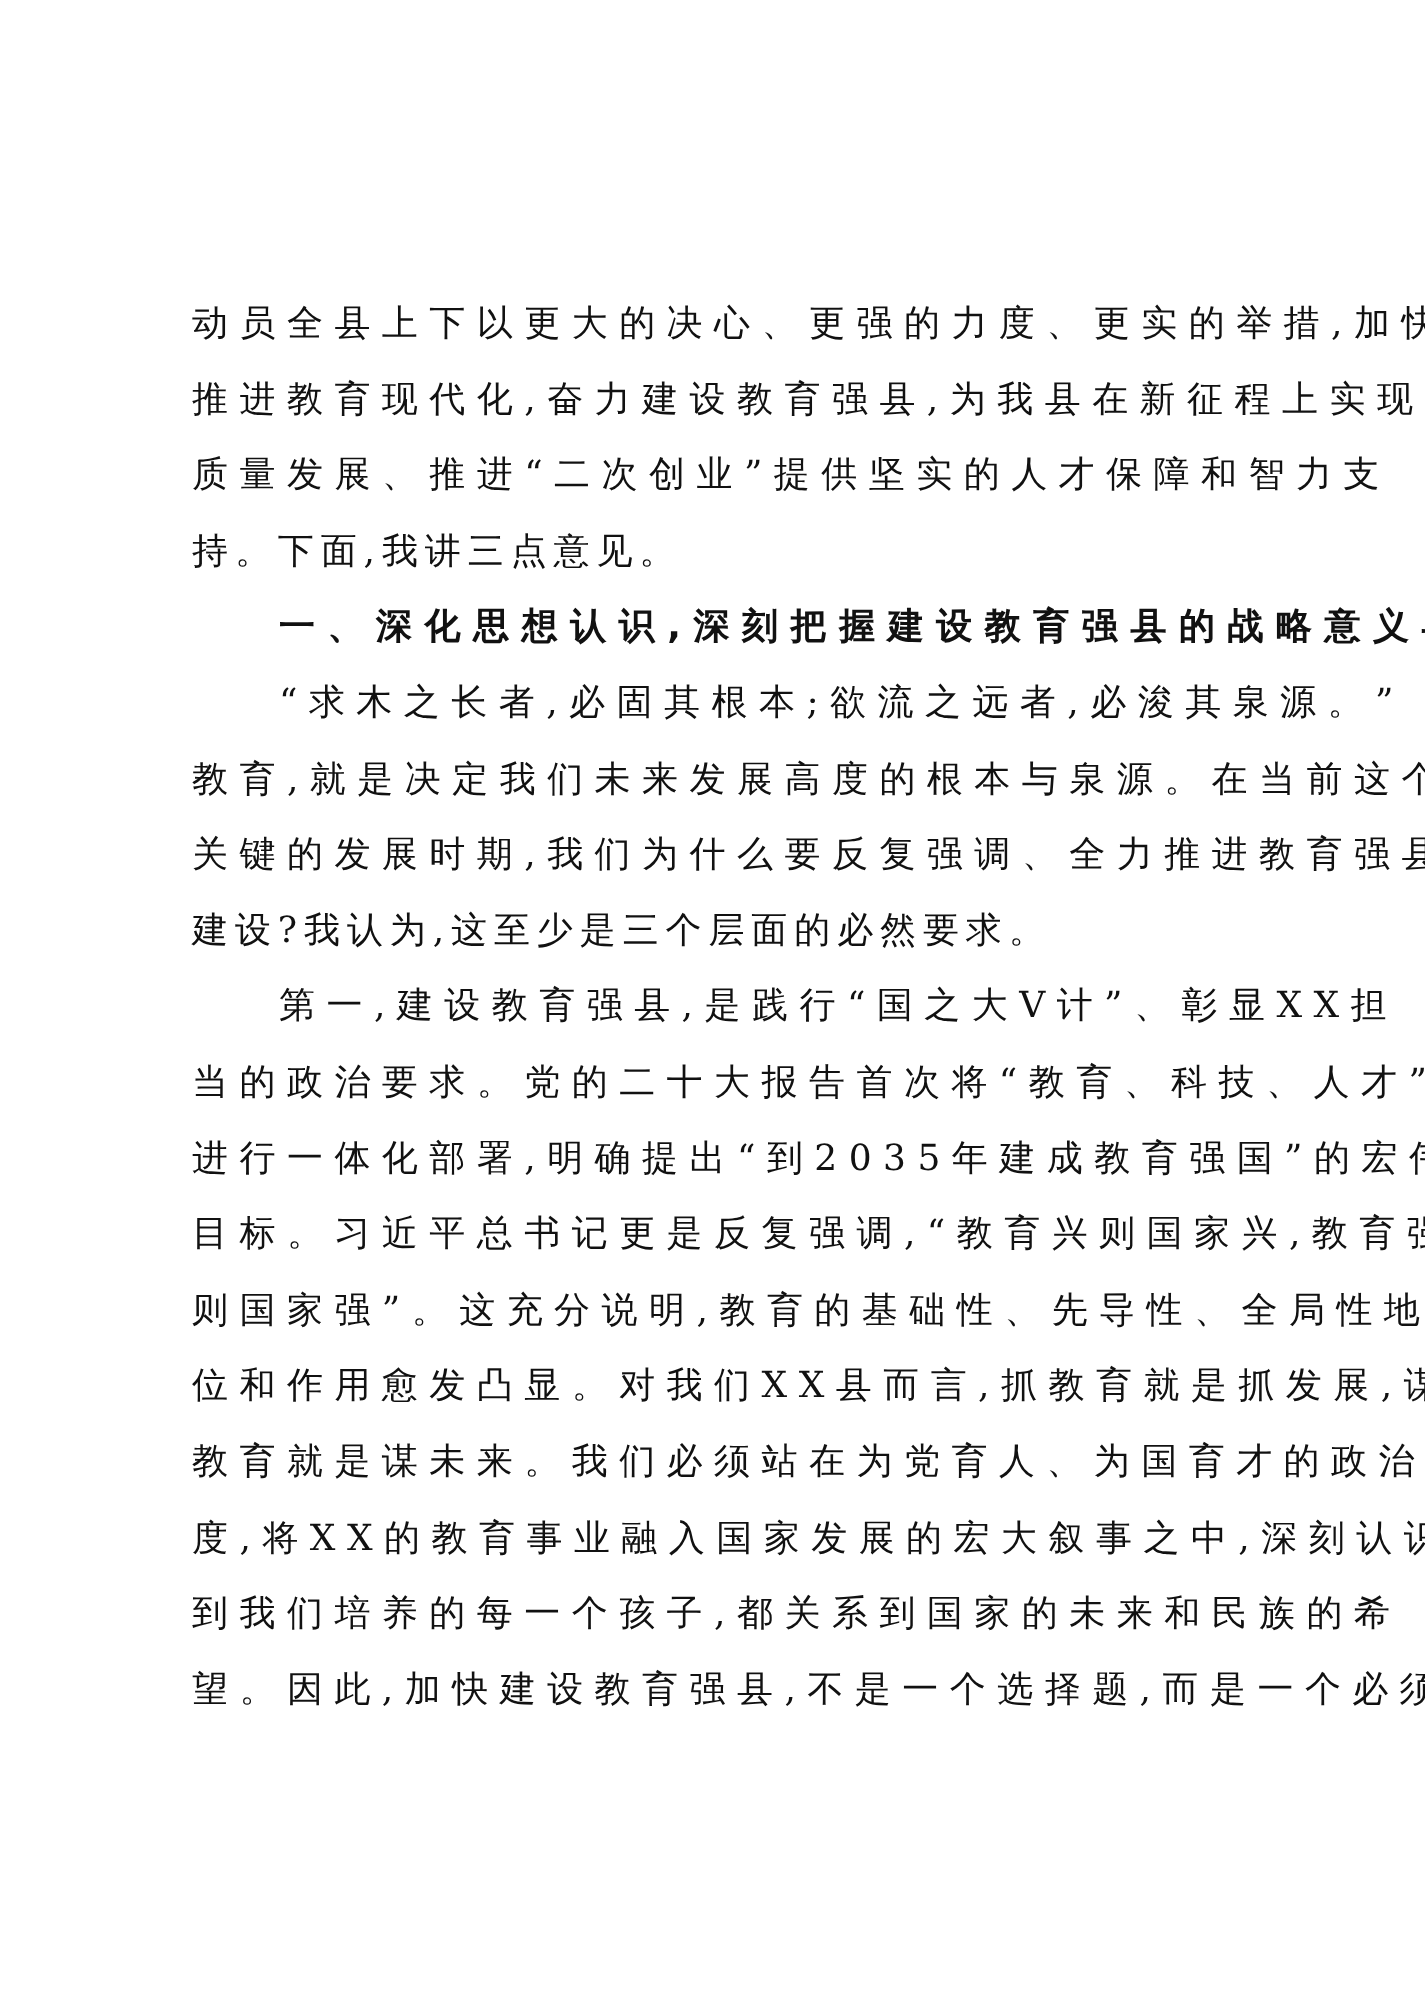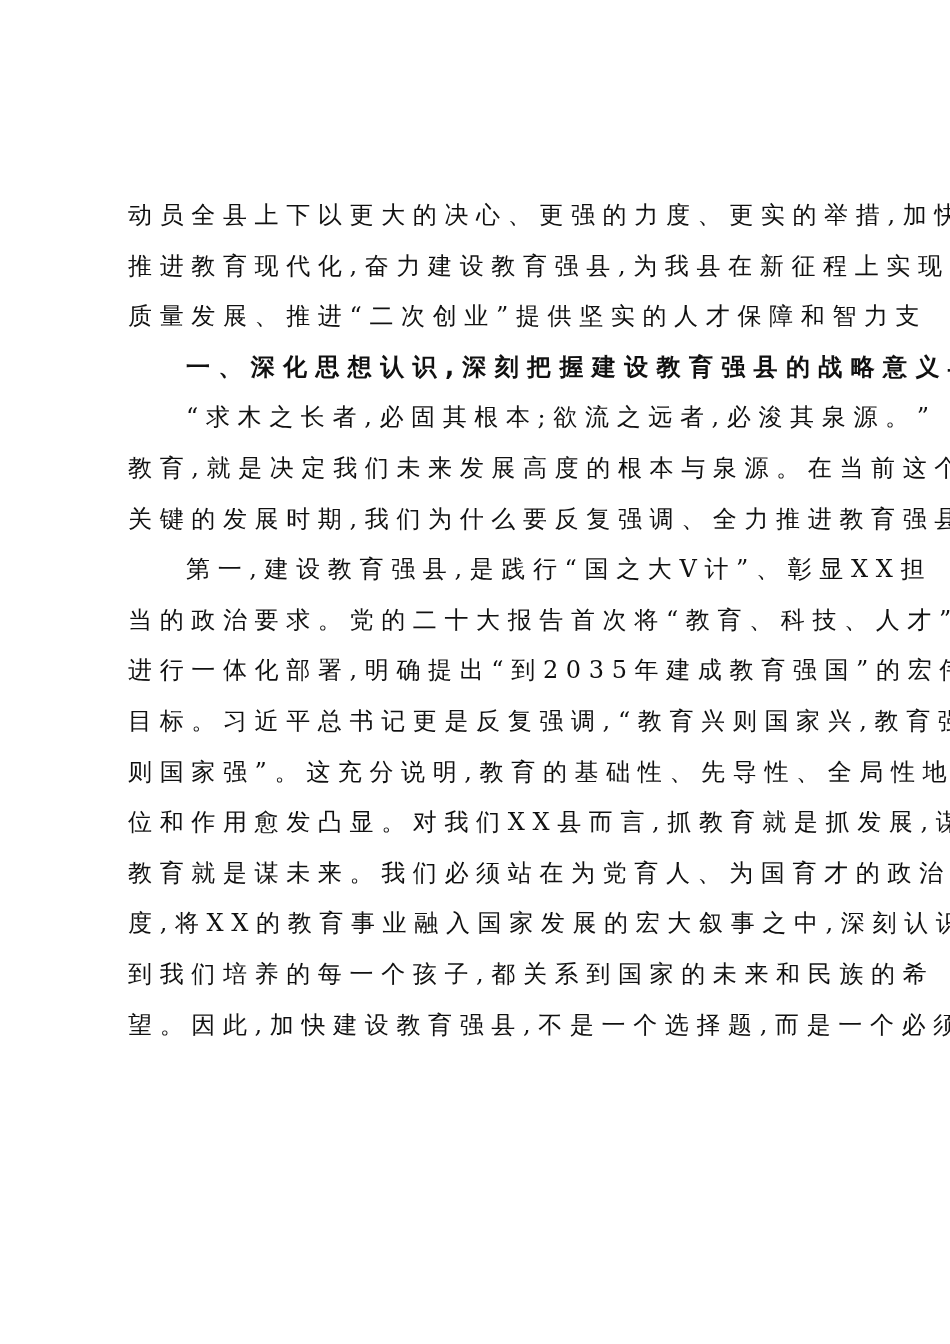--- a/index.html
+++ b/index.html
@@ -47,30 +47,32 @@
   </style>
 </head>
 <body>
 
 <div class="page">
 
   <div class="para">
     <div class="line" style="letter-spacing: 0px; word-spacing: 0px;"><span>动</span> <span>员</span> <span>全</span> <span>县</span> <span>上</span> <span>下</span> <span>以</span> <span>更</span> <span>大</span> <span>的</span> <span>决</span> <span>心</span> <span>、</span> <span>更</span> <span>强</span> <span>的</span> <span>力</span> <span>度</span> <span>、</span> <span>更</span> <span>实</span> <span>的</span> <span>举</span> <span>措</span> <span>,</span> <span>加</span> <span>快</span> </div>
     <div class="line" style="letter-spacing: 0px; word-spacing: 0px;"><span>推</span> <span>进</span> <span>教</span> <span>育</span> <span>现</span> <span>代</span> <span>化</span> <span>,</span> <span>奋</span> <span>力</span> <span>建</span> <span>设</span> <span>教</span> <span>育</span> <span>强</span> <span>县</span> <span>,</span> <span>为</span> <span>我</span> <span>县</span> <span>在</span> <span>新</span> <span>征</span> <span>程</span> <span>上</span> <span>实</span> <span>现</span> <span>高</span> </div>
     <div class="line" style="letter-spacing: 0px; word-spacing: 0px;"><span>质</span> <span>量</span> <span>发</span> <span>展</span> <span>、</span> <span>推</span> <span>进</span> <span>“</span> <span>二</span> <span>次</span> <span>创</span> <span>业</span> <span>”</span> <span>提</span> <span>供</span> <span>坚</span> <span>实</span> <span>的</span> <span>人</span> <span>才</span> <span>保</span> <span>障</span> <span>和</span> <span>智</span> <span>力</span> <span>支</span> </div>
+    <div class="line last">持。下面,我讲三点意见。</div>
   </div>
 
   <div class="para heading">
     <div class="line indent" style="letter-spacing: 0px; word-spacing: 0px;"><span>一</span> <span>、</span> <span>深</span> <span>化</span> <span>思</span> <span>想</span> <span>认</span> <span>识</span> <span>,</span> <span>深</span> <span>刻</span> <span>把</span> <span>握</span> <span>建</span> <span>设</span> <span>教</span> <span>育</span> <span>强</span> <span>县</span> <span>的</span> <span>战</span> <span>略</span> <span>意</span> <span>义</span> <span>与</span> </div>
   </div>
 
   <div class="para">
     <div class="line indent" style="letter-spacing: 0px; word-spacing: 0px;"><span>“</span> <span>求</span> <span>木</span> <span>之</span> <span>长</span> <span>者</span> <span>,</span> <span>必</span> <span>固</span> <span>其</span> <span>根</span> <span>本</span> <span>;</span> <span>欲</span> <span>流</span> <span>之</span> <span>远</span> <span>者</span> <span>,</span> <span>必</span> <span>浚</span> <span>其</span> <span>泉</span> <span>源</span> <span>。</span> <span>”</span> </div>
     <div class="line" style="letter-spacing: 0px; word-spacing: 0px;"><span>教</span> <span>育</span> <span>,</span> <span>就</span> <span>是</span> <span>决</span> <span>定</span> <span>我</span> <span>们</span> <span>未</span> <span>来</span> <span>发</span> <span>展</span> <span>高</span> <span>度</span> <span>的</span> <span>根</span> <span>本</span> <span>与</span> <span>泉</span> <span>源</span> <span>。</span> <span>在</span> <span>当</span> <span>前</span> <span>这</span> <span>个</span> </div>
     <div class="line" style="letter-spacing: 0px; word-spacing: 0px;"><span>关</span> <span>键</span> <span>的</span> <span>发</span> <span>展</span> <span>时</span> <span>期</span> <span>,</span> <span>我</span> <span>们</span> <span>为</span> <span>什</span> <span>么</span> <span>要</span> <span>反</span> <span>复</span> <span>强</span> <span>调</span> <span>、</span> <span>全</span> <span>力</span> <span>推</span> <span>进</span> <span>教</span> <span>育</span> <span>强</span> <span>县</span> </div>
+    <div class="line last">建设?我认为,这至少是三个层面的必然要求。</div>
   </div>
 
   <div class="para">
     <div class="line indent" style="letter-spacing: 0px; word-spacing: 0px;"><span>第</span> <span>一</span> <span>,</span> <span>建</span> <span>设</span> <span>教</span> <span>育</span> <span>强</span> <span>县</span> <span>,</span> <span>是</span> <span>践</span> <span>行</span> <span>“</span> <span>国</span> <span>之</span> <span>大</span> <span>V</span> <span>计</span> <span>”</span> <span>、</span> <span>彰</span> <span>显</span> <span>X</span> <span>X</span> <span>担</span> </div>
     <div class="line" style="letter-spacing: 0px; word-spacing: 0px;"><span>当</span> <span>的</span> <span>政</span> <span>治</span> <span>要</span> <span>求</span> <span>。</span> <span>党</span> <span>的</span> <span>二</span> <span>十</span> <span>大</span> <span>报</span> <span>告</span> <span>首</span> <span>次</span> <span>将</span> <span>“</span> <span>教</span> <span>育</span> <span>、</span> <span>科</span> <span>技</span> <span>、</span> <span>人</span> <span>才</span> <span>”</span> </div>
     <div class="line" style="letter-spacing: 0px; word-spacing: 0px;"><span>进</span> <span>行</span> <span>一</span> <span>体</span> <span>化</span> <span>部</span> <span>署</span> <span>,</span> <span>明</span> <span>确</span> <span>提</span> <span>出</span> <span>“</span> <span>到</span> <span>2</span> <span>0</span> <span>3</span> <span>5</span> <span>年</span> <span>建</span> <span>成</span> <span>教</span> <span>育</span> <span>强</span> <span>国</span> <span>”</span> <span>的</span> <span>宏</span> <span>伟</span> </div>
     <div class="line" style="letter-spacing: 0px; word-spacing: 0px;"><span>目</span> <span>标</span> <span>。</span> <span>习</span> <span>近</span> <span>平</span> <span>总</span> <span>书</span> <span>记</span> <span>更</span> <span>是</span> <span>反</span> <span>复</span> <span>强</span> <span>调</span> <span>,</span> <span>“</span> <span>教</span> <span>育</span> <span>兴</span> <span>则</span> <span>国</span> <span>家</span> <span>兴</span> <span>,</span> <span>教</span> <span>育</span> <span>强</span> </div>
     <div class="line" style="letter-spacing: 0px; word-spacing: 0px;"><span>则</span> <span>国</span> <span>家</span> <span>强</span> <span>”</span> <span>。</span> <span>这</span> <span>充</span> <span>分</span> <span>说</span> <span>明</span> <span>,</span> <span>教</span> <span>育</span> <span>的</span> <span>基</span> <span>础</span> <span>性</span> <span>、</span> <span>先</span> <span>导</span> <span>性</span> <span>、</span> <span>全</span> <span>局</span> <span>性</span> <span>地</span> </div>
     <div class="line" style="letter-spacing: 0px; word-spacing: 0px;"><span>位</span> <span>和</span> <span>作</span> <span>用</span> <span>愈</span> <span>发</span> <span>凸</span> <span>显</span> <span>。</span> <span>对</span> <span>我</span> <span>们</span> <span>X</span> <span>X</span> <span>县</span> <span>而</span> <span>言</span> <span>,</span> <span>抓</span> <span>教</span> <span>育</span> <span>就</span> <span>是</span> <span>抓</span> <span>发</span> <span>展</span> <span>,</span> <span>谋</span> </div>
     <div class="line" style="letter-spacing: 0px; word-spacing: 0px;"><span>教</span> <span>育</span> <span>就</span> <span>是</span> <span>谋</span> <span>未</span> <span>来</span> <span>。</span> <span>我</span> <span>们</span> <span>必</span> <span>须</span> <span>站</span> <span>在</span> <span>为</span> <span>党</span> <span>育</span> <span>人</span> <span>、</span> <span>为</span> <span>国</span> <span>育</span> <span>才</span> <span>的</span> <span>政</span> <span>治</span>  </div>

